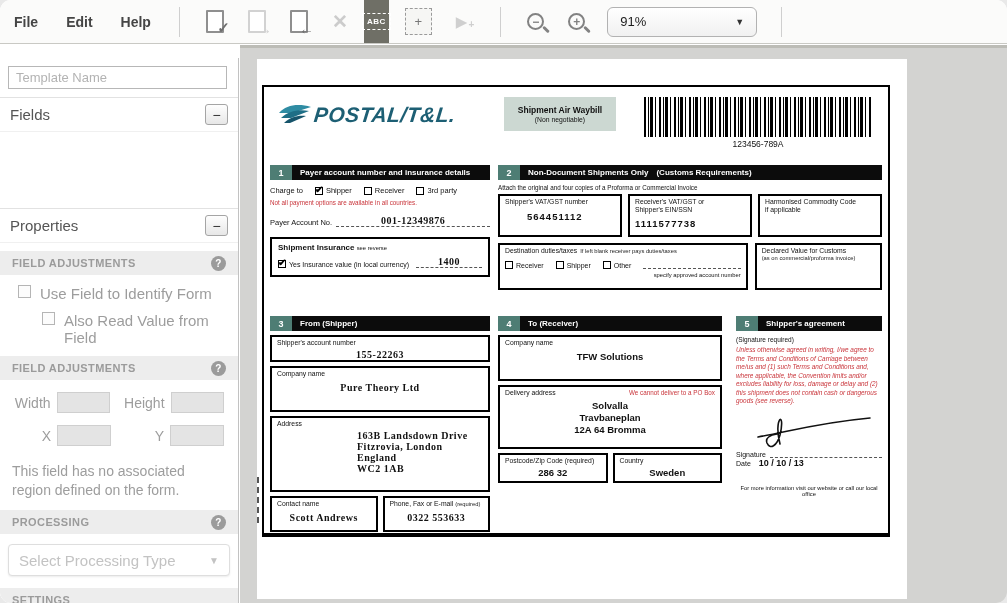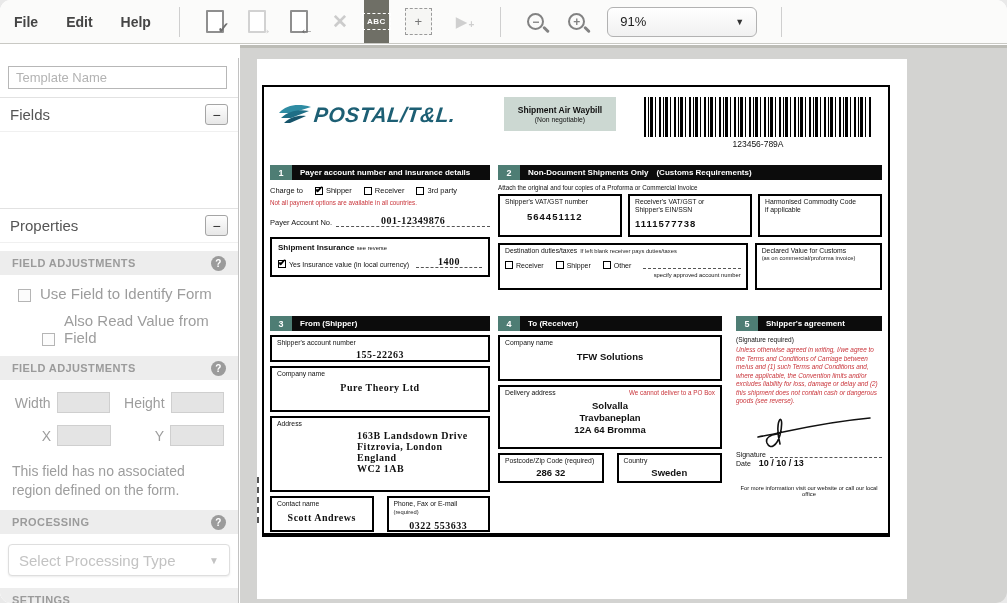--- a/index.html
+++ b/index.html
@@ -46,21 +46,21 @@
   .panel-h .min { margin-left:auto; width:23px; height:21px; border:1px solid #a5a5a5; border-radius:3px;
                   background:linear-gradient(#fefefe,#e7e7e7); display:flex; align-items:center;
                   justify-content:center; font-size:14px; color:#333; cursor:pointer; }
   .fields-body { height:76px; background:#fff; }
   .props-gap { height:8px; }
   .subh { height:24px; background:#ededed; display:flex; align-items:center; padding:0 12px;
           font-size:11px; font-weight:bold; color:#9b9b9b; letter-spacing:0.4px; }
   .subh .help { margin-left:auto; width:15px; height:15px; border-radius:50%; background:#9b9b9b;
                 color:#fff; font-size:10px; font-weight:bold; display:flex; align-items:center;
                 justify-content:center; cursor:pointer; }
-  .cb-row { display:flex; align-items:flex-end; gap:9px; color:#9d9d9d; font-size:15px; margin:10px 0 0 18px; }
+  .cb-row { display:flex; align-items:flex-start; gap:9px; color:#9d9d9d; font-size:15px; margin:10px 0 0 18px; }
   .cb-row.indent { margin-left:42px; }
   .cb-box { width:13px; height:13px; border:1px solid #b5b5b5; background:#fcfcfc; flex:0 0 auto; }
   .adj-row { display:flex; align-items:center; margin:12px 0 0 12px; color:#9d9d9d; font-size:14px; }
   .adj-row .lab { width:42px; text-align:right; margin-right:6px; }
   .adj-input { width:58px; height:21px; background:#e4e4e4; border:1px solid #cfcfcf; margin-right:14px; }
   .msg { margin:16px 12px 0; font-size:14px; color:#9d9d9d; line-height:19px; } .subh.m2 { margin-top:10px; } .subh.m3 { margin-top:12px; }
   .proc-select { margin:10px 8px 0; height:32px; border:1px solid #dedede; border-radius:4px;
                  background:#fff; display:flex; align-items:center; padding:0 10px; color:#c3c3c3;
                  font-size:15px; box-shadow:0 1px 2px rgba(0,0,0,0.08); }
   .proc-select .val { flex:1; }
@@ -127,21 +127,21 @@
   .declared-box { flex:1; height:47px; }
   .duties-l1 { display:flex; align-items:baseline; gap:3px; }
   .duties-cbs { display:flex; align-items:flex-end; gap:4px; margin-top:6px; font-size:7px; }
   .duties-cbs .grp { display:flex; align-items:center; gap:3px; margin-right:8px; }
   .duties-cbs .line { flex:1; height:8px; }
   .specify { font-size:5.8px; text-align:right; margin-top:3px; }
 
   .vbox { margin-top:4px; }
   .acc-val { margin:2px 0 0 0; text-align:center; }
   .addr-lines { margin:2px 0 0 80px; line-height:11px; }
-  .two-row { display:flex; gap:13px; margin-top:4px; }
+  .two-row { display:flex; gap:5px; margin-top:4px; }
   .two-row .fbox { flex:1; }
   .cval { text-align:center; margin-top:4px; }
   .h26 { height:27px; } .h28 { height:46px; } .h72 { height:76px; } .h34 { height:36px; } .h30 { height:30px; } .h62 { height:64px; }
   .dlv-l1 { display:flex; justify-content:space-between; align-items:baseline; }
   .dlv-l1 .red { font-size:6.3px; }
   .dlv-lines { text-align:center; margin-top:3px; line-height:12px; }
 
   .sigreq { font-size:6.5px; margin-top:5px; }
   .terms { font-size:6.4px; line-height:8.5px; font-style:italic; margin-top:3px; }
   .sig-svg { display:block; margin:0 0 0 18px; }

